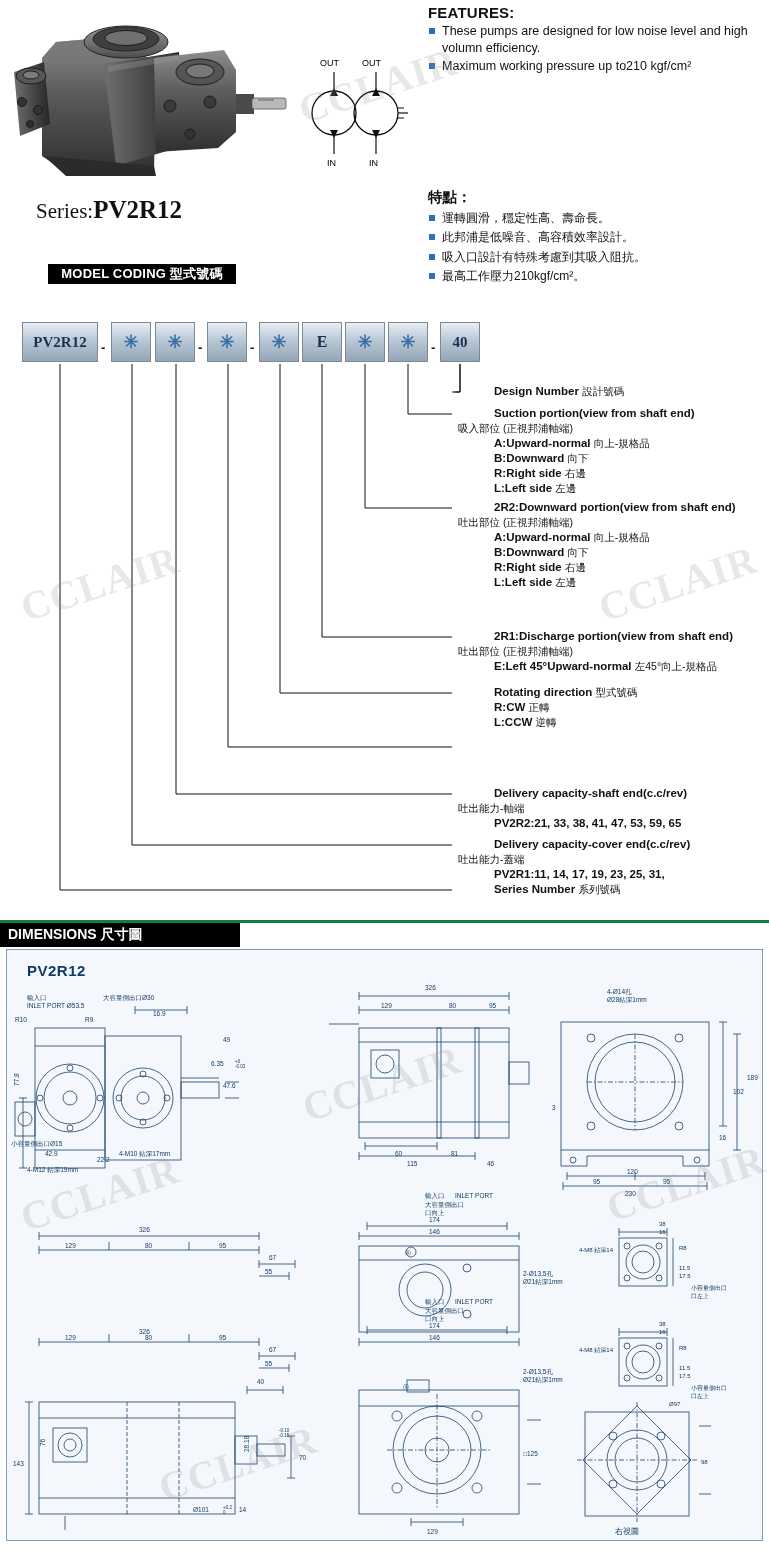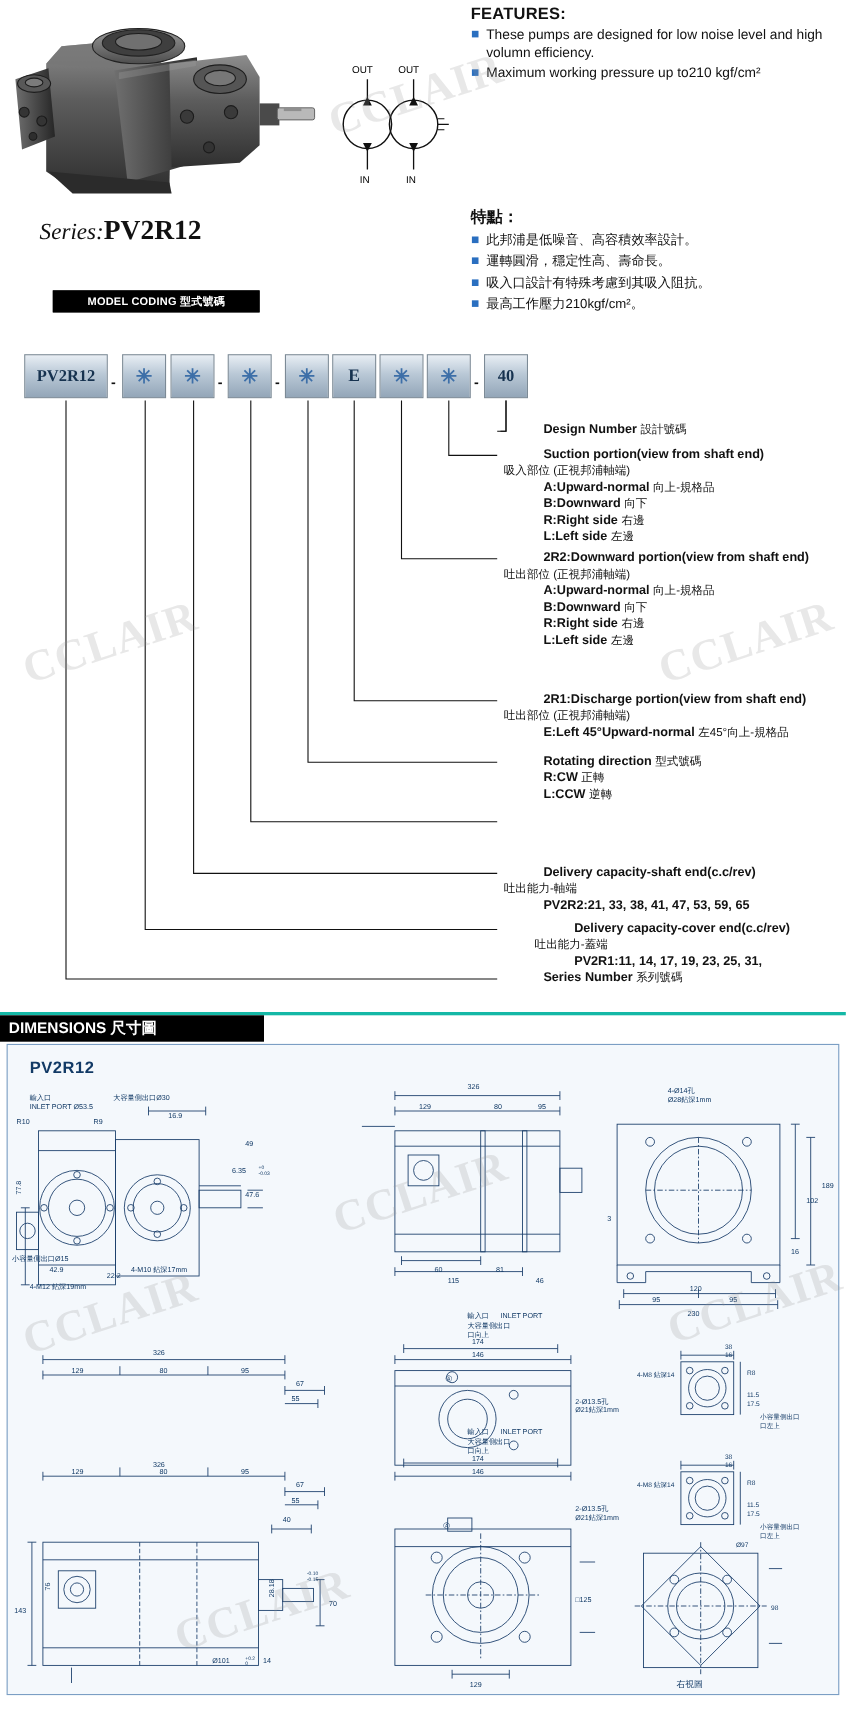--- a/index.html
+++ b/index.html
@@ -29,29 +29,29 @@
   
   .top { position:relative; height:300px; }
 
   .pump-img { position:absolute; left:4px; top:6px; width:290px; height:180px; }
 
   .series-line {
     position:absolute; left:36px; top:196px;
     font-family:"Liberation Serif", serif;
     font-size:21px;
   }
-  .series-line .ser { font-style:italic; }
+  .series-line .ser { }
   .series-line .code { font-weight:bold; font-size:25px; }
 
   .model-coding {
     position:absolute; left:48px; top:264px;
     width:188px; height:20px;
     background:#000; color:#fff;
     border:2px solid #000;
-    font-size:10px; font-weight:bold;
+    font-size:13px; font-weight:bold;
     display:flex; align-items:center; justify-content:center;
     letter-spacing:0.2px;
   }
 
   
   .circuit { position:absolute; left:300px; top:58px; width:110px; height:110px; }
 
   
   .features { position:absolute; left:428px; top:4px; width:335px; }
   .features h3 { margin:0 0 2px 0; font-size:15px; font-weight:bold; letter-spacing:0.2px; }
@@ -99,21 +99,21 @@
   .desc .cn { font-size:10.5px; }
 
   
   .dimhead {
     position:absolute; left:0; top:0; width:240px; height:24px;
     background:#000; color:#fff; display:flex; align-items:center;
     padding-left:8px; font-size:14px; font-weight:bold;
   }
   .dims {
     position:relative; height:625px;
-    border-top:3px solid #14b8a6;
+    border-top:3px solid #15803d;
     background:#ffffff;
   }
   .dimbody {
     position:absolute; left:6px; top:26px; width:757px; height:592px;
     border:1px solid #7b9ec4;
     background:#f4f8fc;
   }
   .dimtitle {
     position:absolute; left:20px; top:12px;
     font-size:15px; font-weight:bold; color:#123a66;
@@ -210,22 +210,22 @@
     <div class="features">
       <h3>FEATURES:</h3>
       <ul class="feat-list">
         <li>These pumps are designed for low noise level and high volumn efficiency.</li>
         <li>Maximum working pressure up to210 kgf/cm²</li>
       </ul>
     </div>
 
     <div class="cn-title">特點：</div>
     <ul class="cn-list">
+      <li>運轉圓滑，穩定性高、壽命長。</li>
       <li>此邦浦是低噪音、高容積效率設計。</li>
-      <li>運轉圓滑，穩定性高、壽命長。</li>
       <li>吸入口設計有特殊考慮到其吸入阻抗。</li>
       <li>最高工作壓力210kgf/cm²。</li>
     </ul>
   </div>
 
   <div class="coding">
 
     <div class="boxes">
       <div class="cbox" style="left:22px;width:76px;font-size:15px;">PV2R12</div>
       <div class="dash" style="left:101px;">-</div>
@@ -313,21 +313,21 @@
       <b>L:CCW</b> <span class="cn">逆轉</span>
     </div>
 
 
     <div class="desc" style="left:458px; top:486px;">
       <b>Delivery capacity-shaft end(c.c/rev)</b><br>
       <span class="cn">吐出能力-軸端</span><br>
       <b>PV2R2:21, 33, 38, 41, 47, 53, 59, 65</b>
     </div>
 
-    <div class="desc" style="left:458px; top:537px;margin-left:28px;">
+    <div class="desc" style="left:458px; top:537px;">
       <b>Delivery capacity-cover end(c.c/rev)</b><br>
       <span class="cn">吐出能力-蓋端</span><br>
       <b>PV2R1:11, 14, 17, 19, 23, 25, 31,</b>
     </div>
 
     <div class="desc" style="left:458px; top:582px;">
       <b>Series Number</b> <span class="cn">系列號碼</span>
     </div>
   </div>
 

